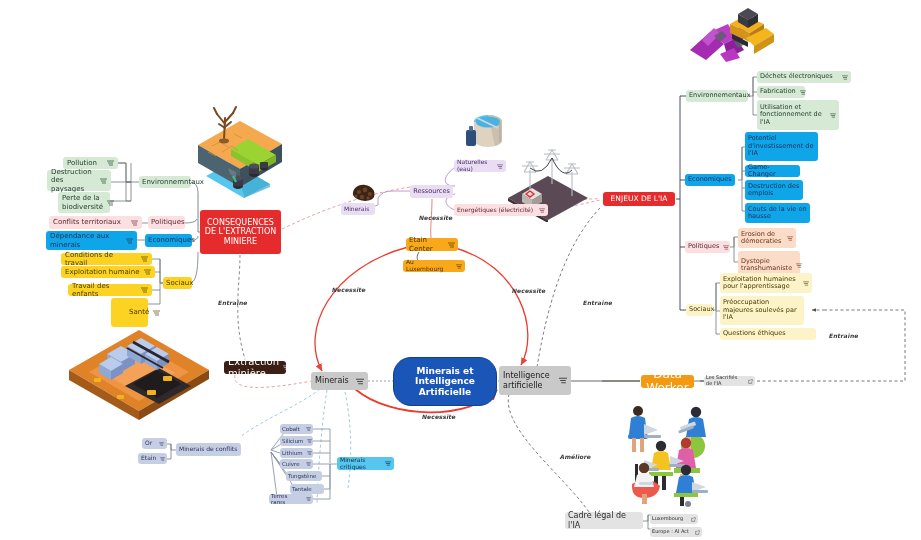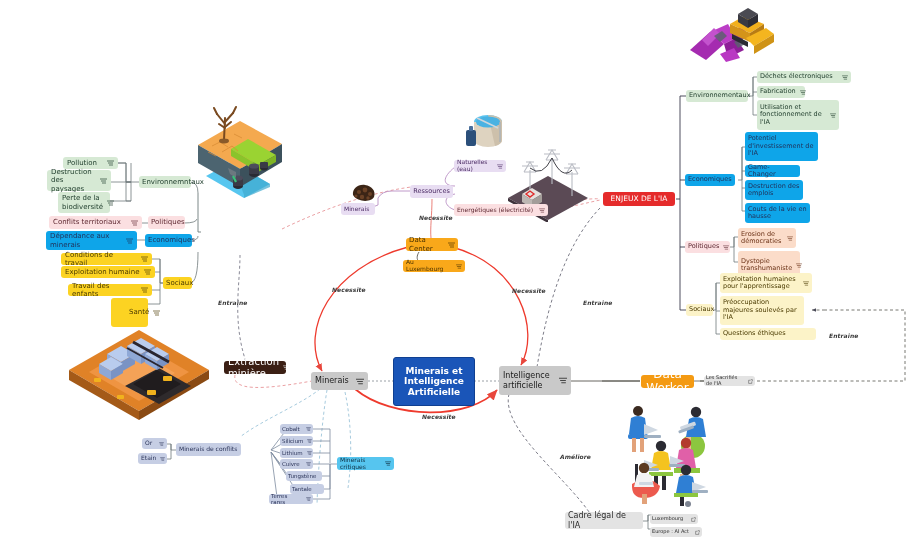--- a/index.html
+++ b/index.html
@@ -486,20 +486,25 @@
 <div class="node n-yellow" style="left:111px;top:298px;width:37px;height:29px;padding:0 18px;font-size:7px;">
   <span class="txt">Santé</span>
   <span class="hamb"><svg width="7" height="6" viewBox="0 0 7 6">
           <path d="M0,1h7M1,3h5M2,5h4" stroke="currentColor" stroke-width=".9"></path>
         </svg></span>
 </div>
 <div class="node n-yellow" style="left:163px;top:277px;width:29px;height:12px;padding:0 3px;font-size:7px;">
   <span class="txt">Sociaux</span>
 </div>
 
+<div class="node n-red" style="left:200px;top:210px;width:81px;height:44px;padding:2px 3px;font-size:8px;">
+  <span class="txt" style="text-align:center;">CONSEQUENCES
+DE L'EXTRACTION
+MINIERE</span>
+</div>
 
 <div class="node n-brown" style="left:224px;top:361px;width:62px;height:13px;padding:0 4px;font-size:10px;">
   <span class="txt">Extraction minière</span>
   <span class="hamb"><svg width="6" height="5" viewBox="0 0 7 6">
           <path d="M0,1h7M1,3h5M2,5h4" stroke="currentColor" stroke-width=".9"></path>
         </svg></span>
 </div>
 
 <div class="node n-lav" style="left:410px;top:185px;width:43px;height:13px;padding:0 3px;font-size:6.5px;justify-content:center;">
   <span class="txt" style="text-align:center;">Ressources</span>
@@ -513,40 +518,40 @@
 <div class="node n-pink" style="left:454px;top:204px;width:94px;height:12px;padding:0 3px;font-size:6px;">
   <span class="txt">Energétiques (électricité)</span>
   <span class="hamb"><svg width="6" height="5" viewBox="0 0 7 6">
           <path d="M0,1h7M1,3h5M2,5h4" stroke="currentColor" stroke-width=".9"></path>
         </svg></span>
 </div>
 <div class="node n-lav" style="left:341px;top:203px;width:34px;height:12px;padding:0 3px;font-size:6px;">
   <span class="txt">Minerais</span>
 </div>
 <div class="node n-orange" style="left:406px;top:238px;width:52px;height:13px;padding:0 3px;font-size:7px;">
-  <span class="txt">Data Center</span>
+  <span class="txt">Etain Center</span>
   <span class="hamb"><svg width="7" height="6" viewBox="0 0 7 6">
           <path d="M0,1h7M1,3h5M2,5h4" stroke="currentColor" stroke-width=".9"></path>
         </svg></span>
 </div>
 <div class="node n-orange" style="left:403px;top:260px;width:62px;height:12px;padding:0 3px;font-size:6px;">
   <span class="txt">Au Luxembourg</span>
   <span class="hamb"><svg width="6" height="5" viewBox="0 0 7 6">
           <path d="M0,1h7M1,3h5M2,5h4" stroke="currentColor" stroke-width=".9"></path>
         </svg></span>
 </div>
 
 <div class="node n-grey" style="left:311px;top:372px;width:57px;height:18px;padding:0 4px;font-size:8px;">
   <span class="txt">Minerais</span>
   <span class="hamb"><svg width="8" height="7" viewBox="0 0 7 6">
           <path d="M0,1h7M1,3h5M2,5h4" stroke="currentColor" stroke-width=".9"></path>
         </svg></span>
 </div>
 
-<div class="node n-rootblue" style="left:393px;top:357px;width:82px;height:49px;padding:16px;font-size:9px;">
+<div class="node n-rootblue" style="left:393px;top:357px;width:104px;height:49px;padding:16px;font-size:9px;border-radius:18px;">
   <span class="txt" style="text-align:center;">Minerais et
 Intelligence
 Artificielle</span>
 </div>
 
 <div class="node n-grey" style="left:499px;top:366px;width:72px;height:29px;padding:0 4px;font-size:8px;">
   <span class="txt">Intelligence
 artificielle</span>
   <span class="hamb"><svg width="8" height="7" viewBox="0 0 7 6">
           <path d="M0,1h7M1,3h5M2,5h4" stroke="currentColor" stroke-width=".9"></path>

